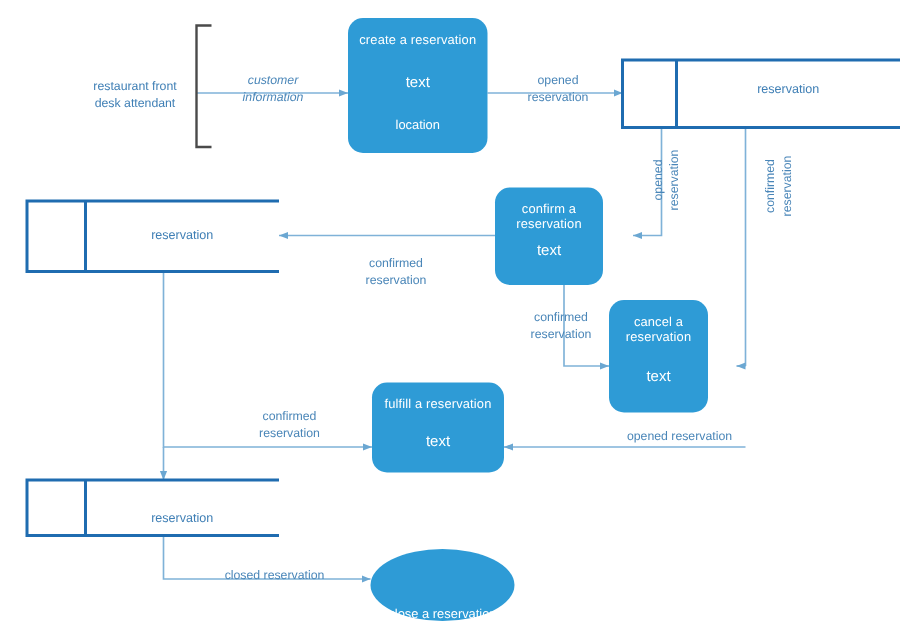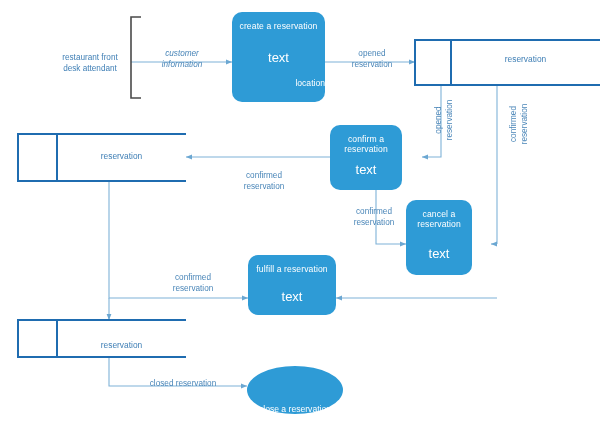--- a/index.html
+++ b/index.html
@@ -6,22 +6,22 @@
   body{width:600px;height:428px;overflow:hidden;
        font-family:"Liberation Sans","DejaVu Sans",sans-serif;}
   #canvas{position:relative;width:600px;height:428px;background:#ffffff;}
   svg.layer{position:absolute;left:0;top:0;width:600px;height:428px;}
 
   .proc{position:absolute;background:#2e9bd6;border-radius:10px;
         box-sizing:border-box;color:#ffffff;}
   .proc .ptitle{position:absolute;left:0;right:0;top:9px;text-align:center;
         font-size:8.6px;color:#ffffff;letter-spacing:.1px;}
   .proc .ptext{position:absolute;left:0;right:0;text-align:center;
-        font-size:13px;color:#ffffff;}
-  .proc .ploc{position:absolute;left:0;right:0;text-align:right;
+        font-size:10px;color:#ffffff;}
+  .proc .ploc{position:absolute;left:0;right:0;text-align:center;
         font-size:8.6px;color:#ffffff;}
 
   .ellipse{position:absolute;background:#2e9bd6;border-radius:50%;
         display:flex;align-items:flex-end;justify-content:center;
         color:#fff;font-size:8.6px;text-align:center;}
 
   .ds-label{position:absolute;font-size:8.4px;color:#3f7fb5;
         text-align:center;white-space:nowrap;}
 
   .ee-label{position:absolute;font-size:8.2px;color:#3f7fb5;
@@ -150,19 +150,22 @@
   <div class="flow-label" style="left:341px;top:206px;width:66px;">
     <div>confirmed</div>
     <div>reservation</div>
   </div>
 
   <div class="flow-label" style="left:160px;top:272px;width:66px;">
     <div>confirmed</div>
     <div>reservation</div>
   </div>
 
+  <div class="flow-label" style="left:400px;top:285px;width:106px;">
+    <div>opened reservation</div>
+  </div>
 
 
   <div class="flow-label" style="left:131px;top:378px;width:104px;">
     <div>closed reservation</div>
   </div>
 
 </div>
 
 </body></html>

